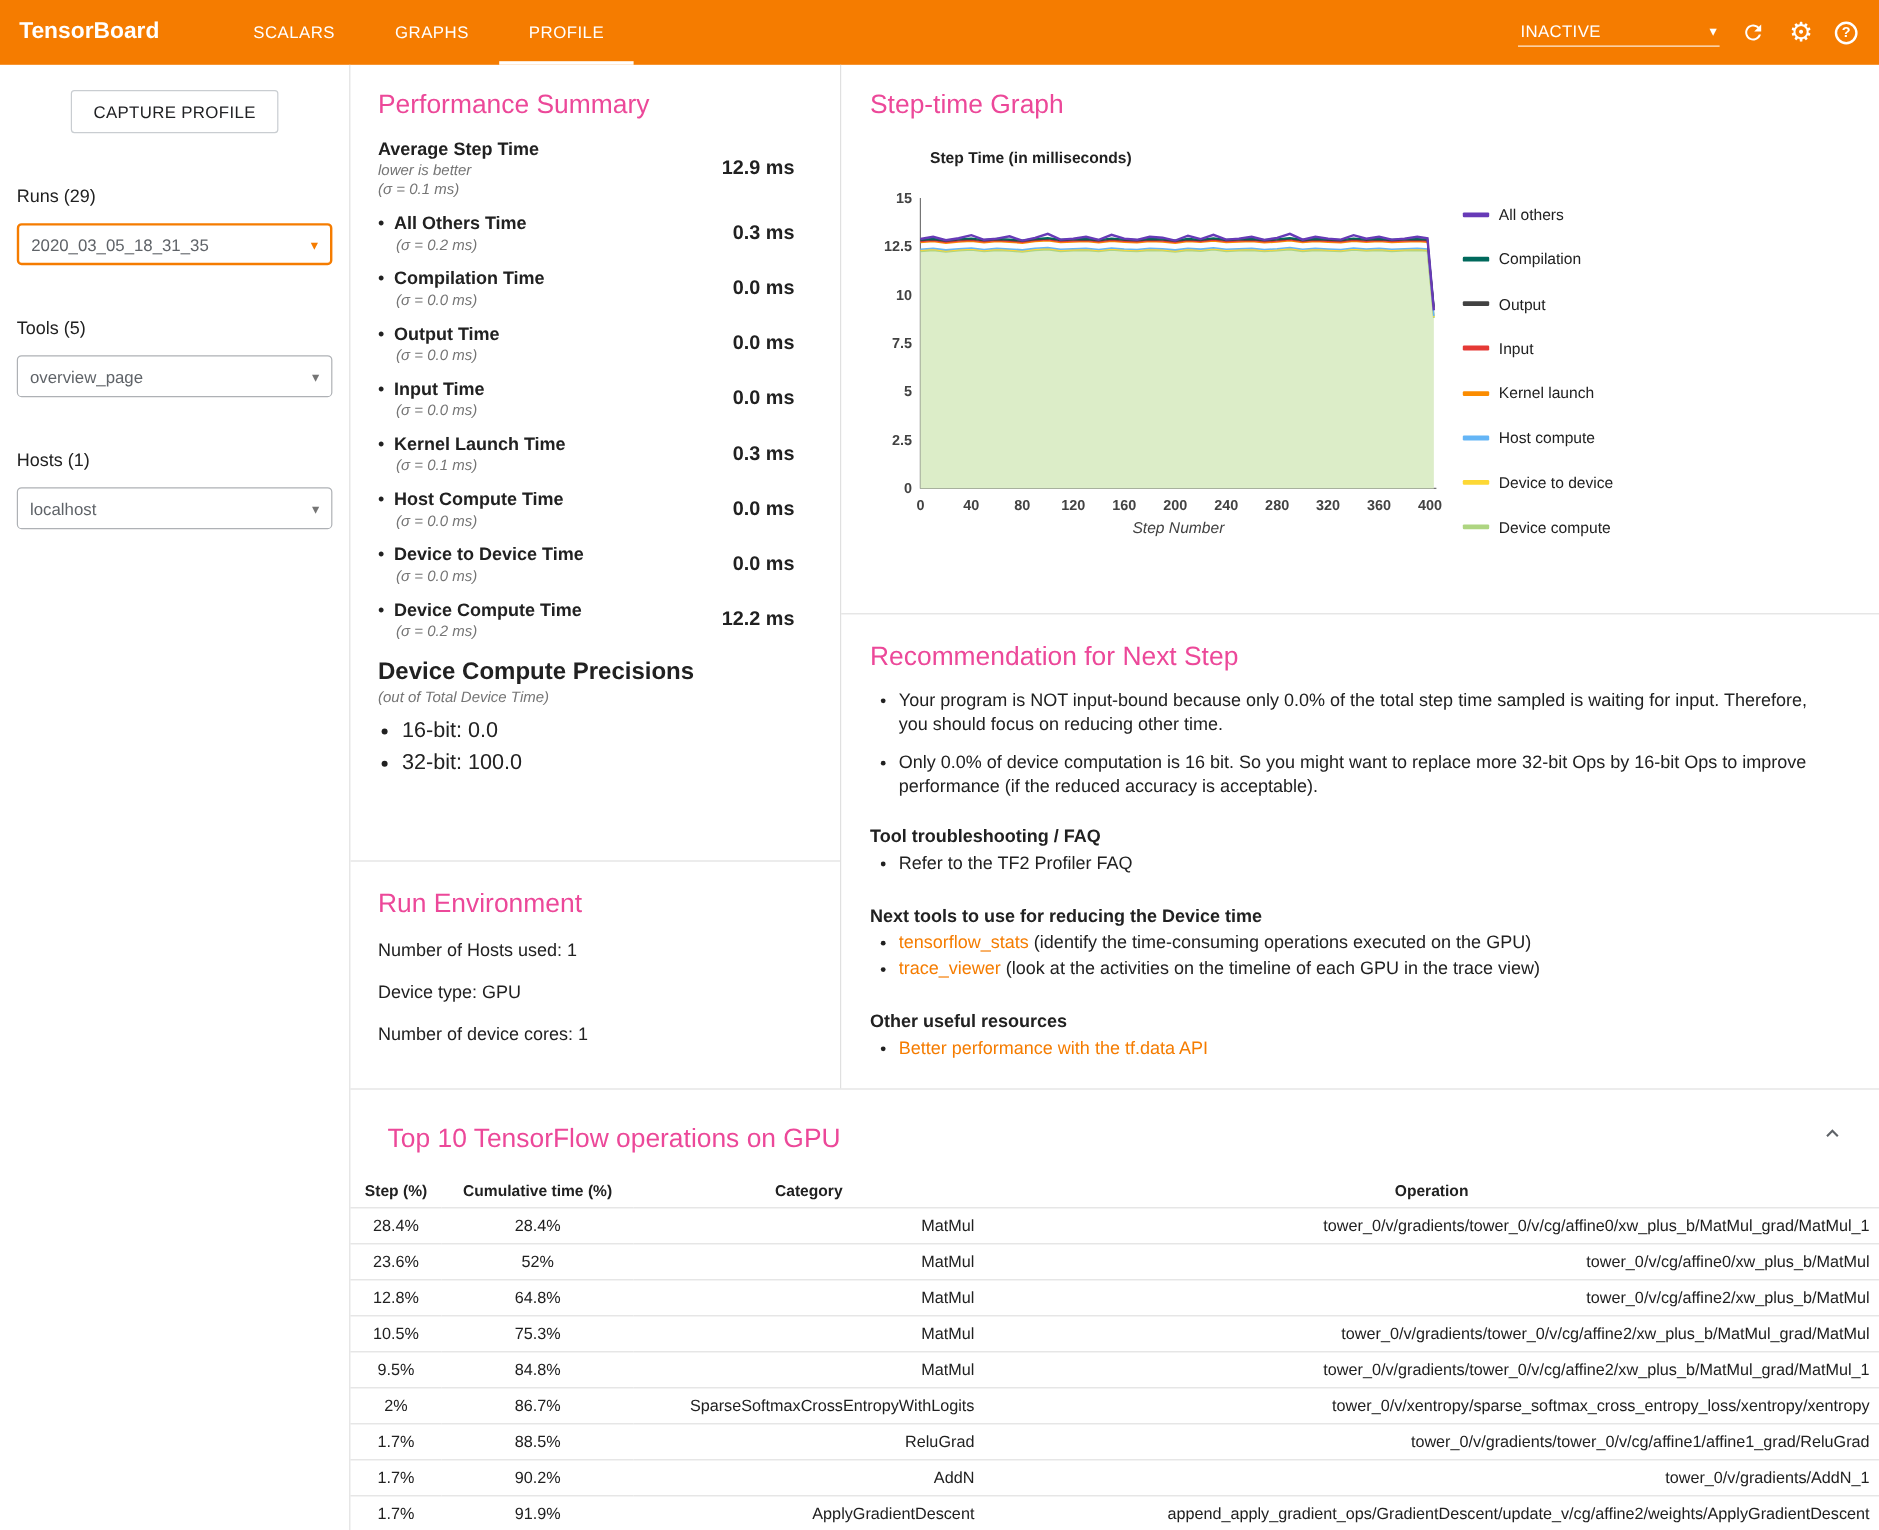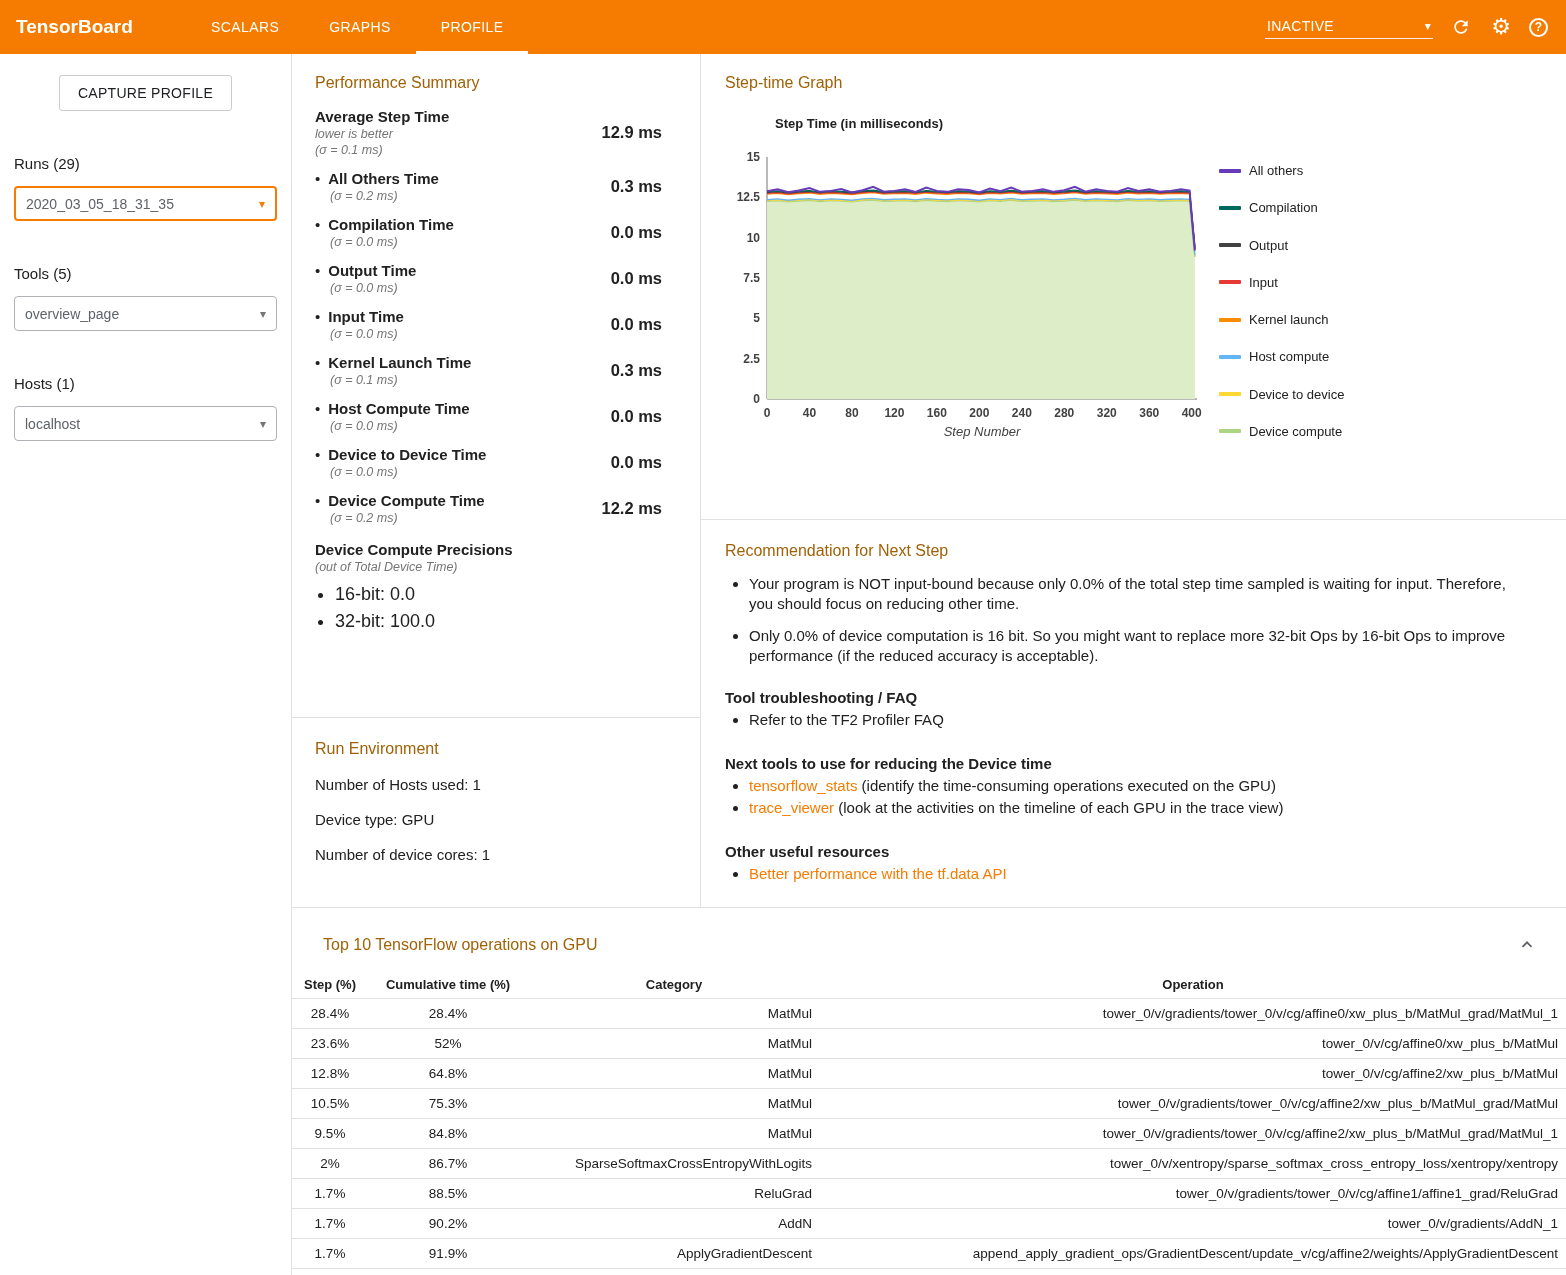--- a/index.html
+++ b/index.html
@@ -34,32 +34,32 @@
 
   
   .capture-btn{display:block;margin:0 auto;background:#fff;border:1px solid #c9cdd1;border-radius:3px;
        padding:9px 18px;font-size:14px;letter-spacing:.3px;font-family:inherit;color:#202124;cursor:pointer;}
   .side-label{margin:44px 14px 0;font-size:15px;}
   .side-select{margin:14px 14px 0;height:35px;border:1px solid #aeb1b5;border-radius:4px;display:flex;
        align-items:center;justify-content:space-between;padding:0 10px;font-size:14px;color:#5f6368;cursor:pointer;}
   .side-select.runs{border:2px solid var(--brand);}
 
   
-  h2{font-size:16px;font-weight:400;margin:0;color:#a16207;}
+  h2{font-size:22px;font-weight:400;margin:0;color:#ec4899;}
 
   
   .perf-summary{padding:20px 38px 10px 23px;border-bottom:1px solid #e0e0e0;height:664px;}
   .perf-summary h2{margin-bottom:16px;}
   .metric{display:flex;justify-content:space-between;align-items:center;margin-bottom:13px;}
   .m-label{font-size:15px;font-weight:700;}
   .bullet::before{content:"•";margin-right:8px;font-weight:400;}
   .m-sigma{font-size:12.5px;font-style:italic;color:#757575;margin-top:2px;}
   .indent{margin-left:15px;}
   .m-value{font-size:16.5px;font-weight:700;white-space:nowrap;}
-  .prec-label{font-size:15px;font-weight:700;margin-top:16px;}
+  .prec-label{font-size:20px;font-weight:700;margin-top:16px;}
   .prec-list{margin:7px 0 0 20px;padding:0;font-size:18px;line-height:1.5;}
 
   
   .run-env{padding:22px 23px;}
   .run-env p{margin:18px 0 0;font-size:15px;}
 
   
   .chart-section{border-bottom:1px solid #e0e0e0;padding:20px 24px 6px;height:484px;}
   .chart-section h2{margin-bottom:24px;}
   .chart-title{font-weight:700;font-size:13px;margin:0 0 8px 50px;}

